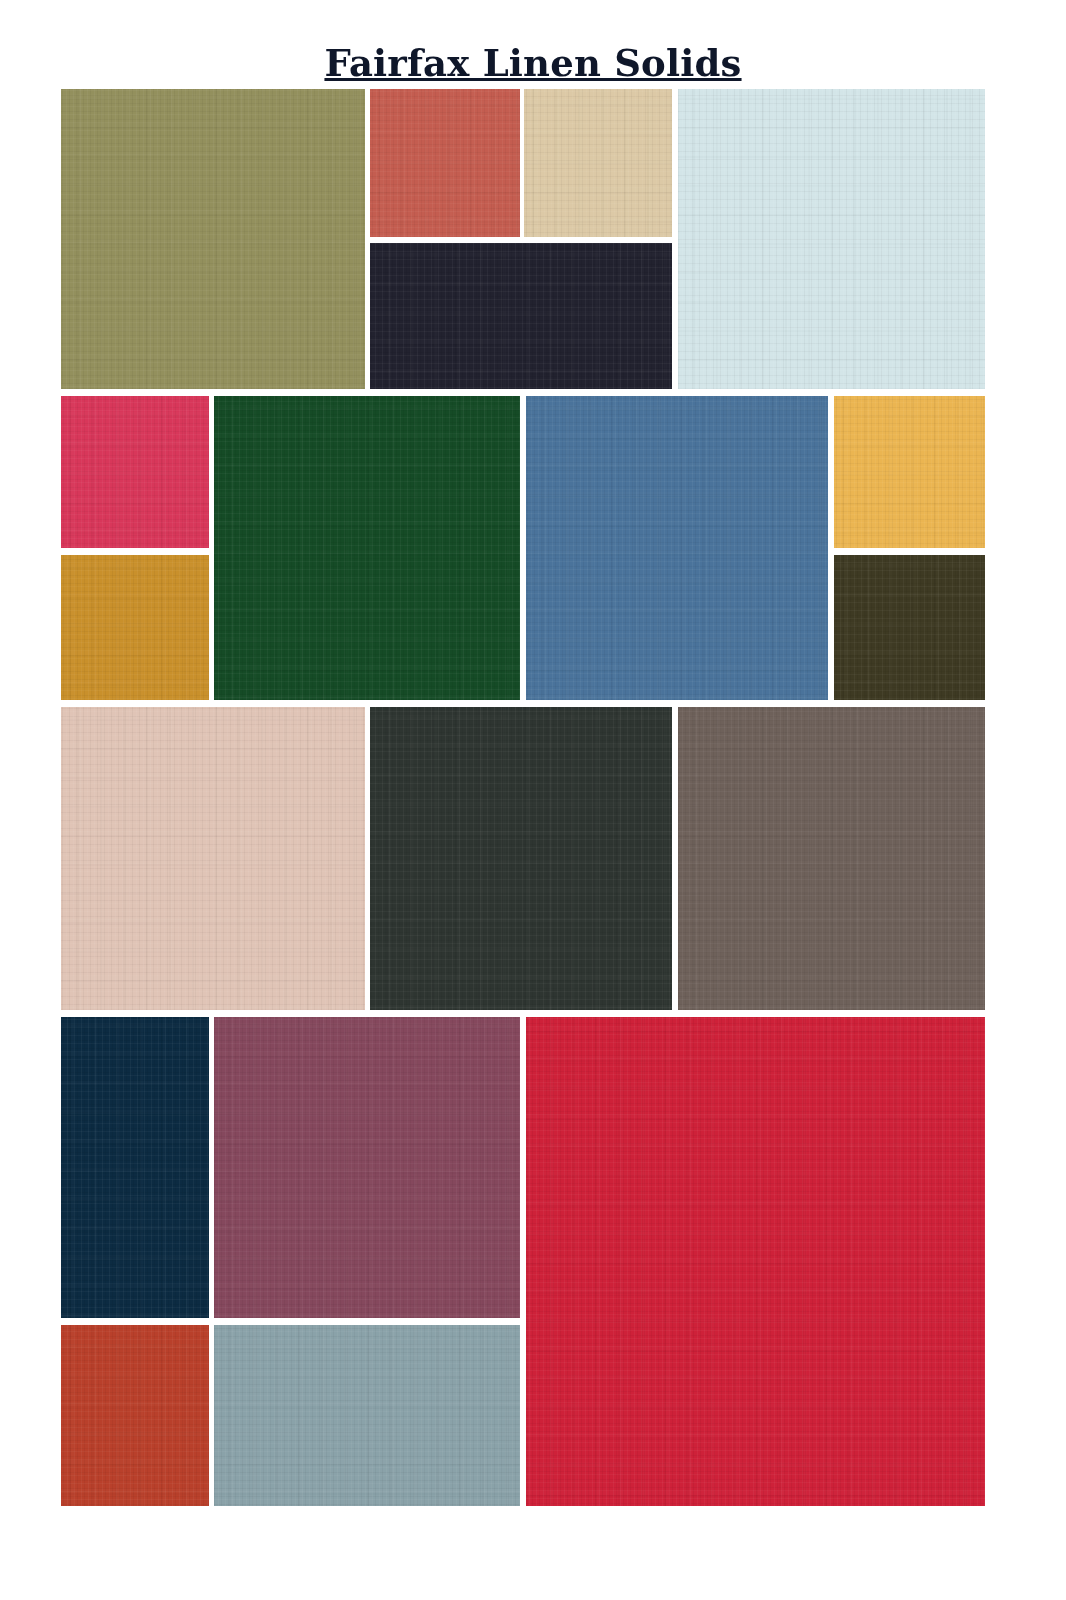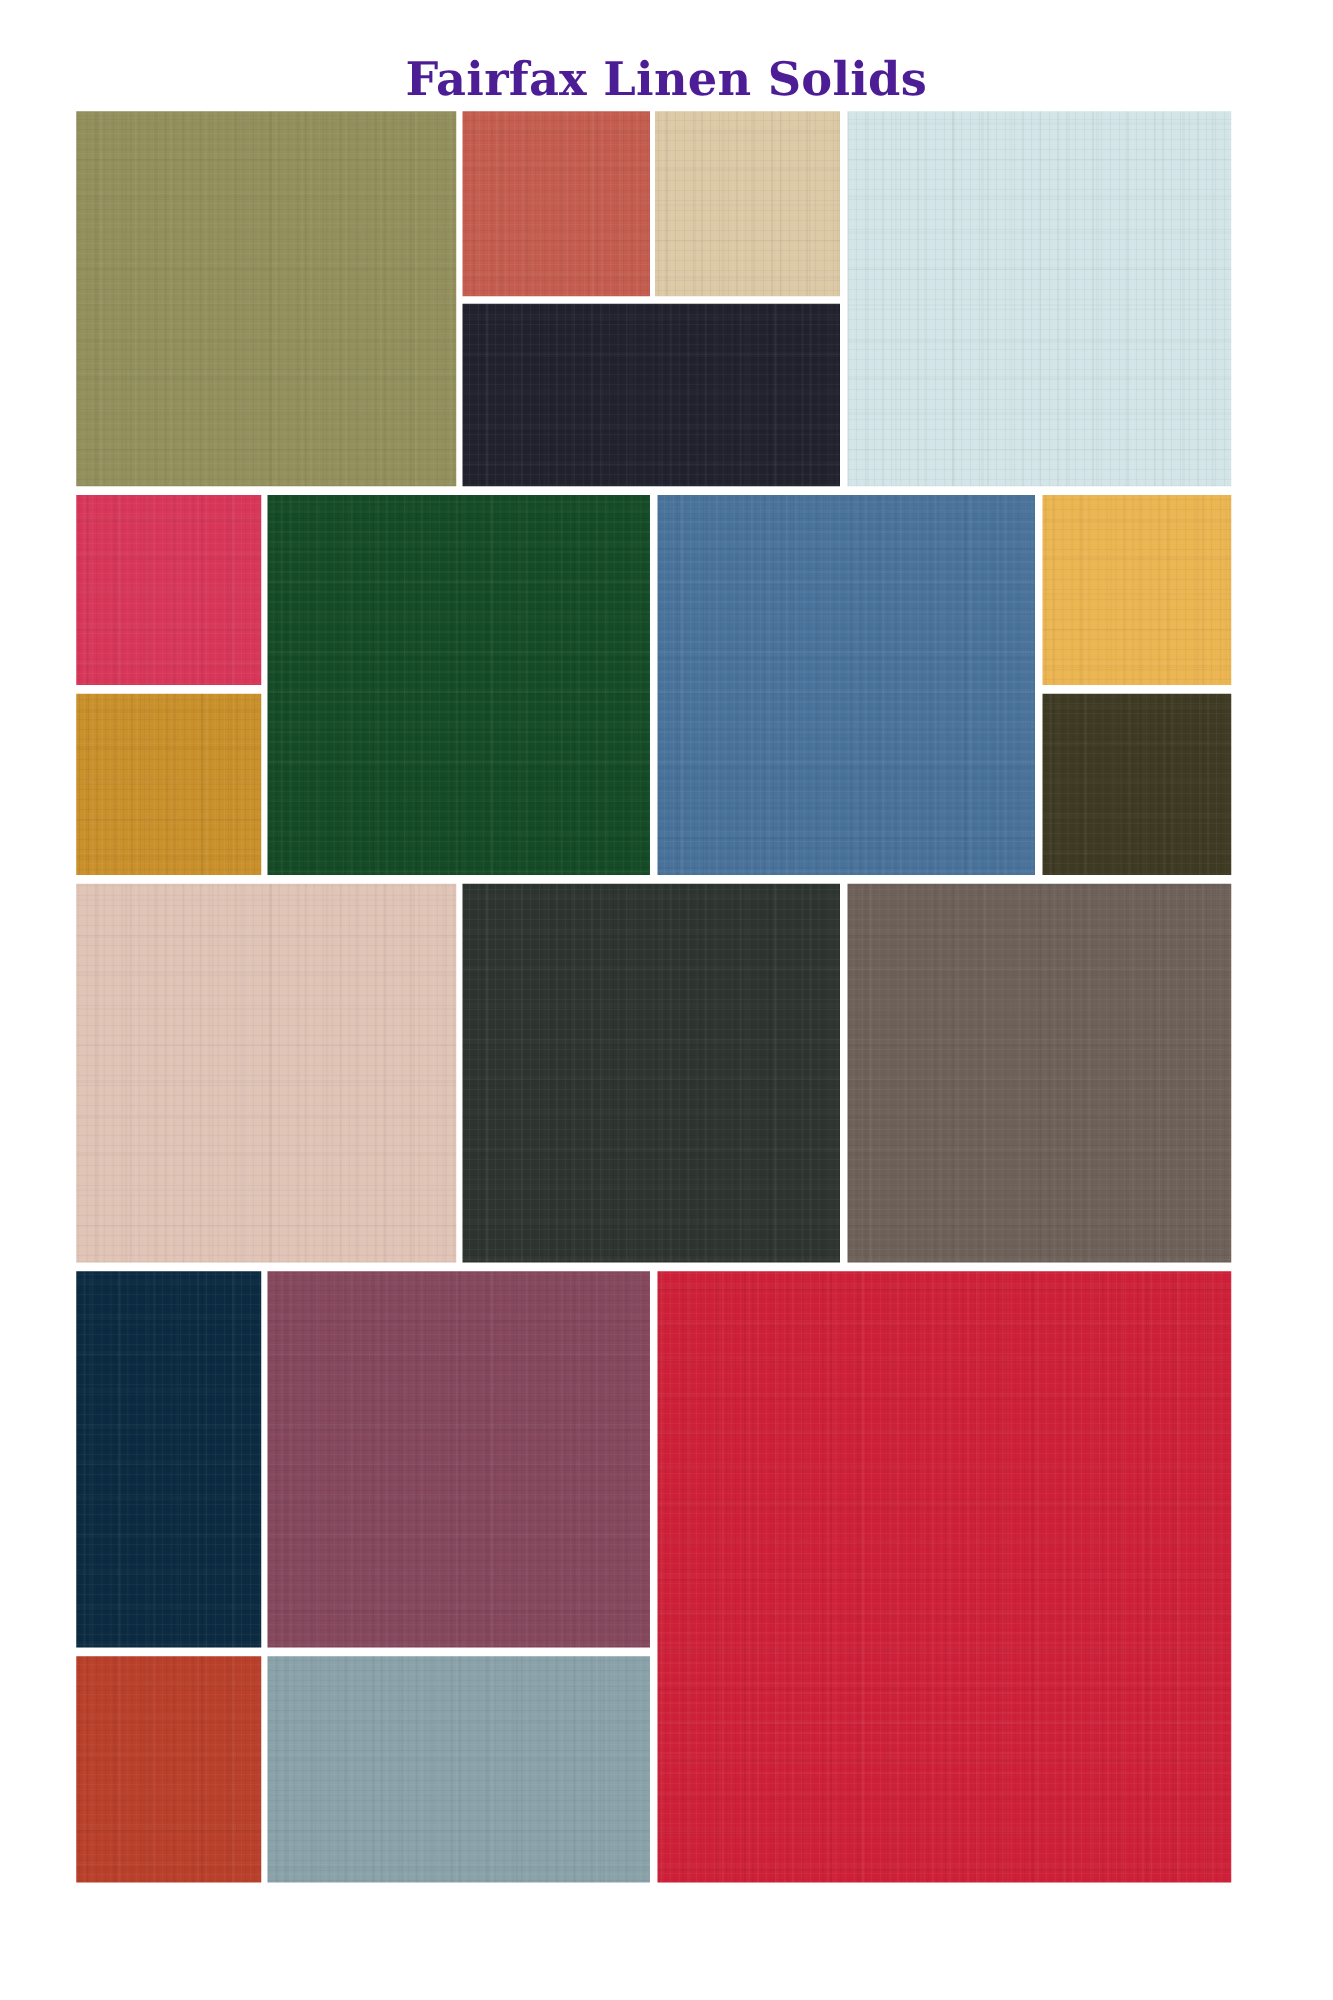--- a/index.html
+++ b/index.html
@@ -111,21 +111,21 @@
         rgba(0,0,0,0.000) 29px
       );
     opacity: 0.7;
   }
 </style>
 </head>
 <body>
 
 <div id="page" style="background: rgb(255, 255, 255);">
 
-  <h1 id="title" style="color: #4c1d95;">Fairfax Linen Solids</h1>
+  <h1 id="title" style="color: #0f172a; text-decoration: underline;">Fairfax Linen Solids</h1>
 
   <div id="board" style="left: 61px; top: 89px; width: 924px; height: 1417px;">
       <div class="swatch" style="left: 0px; top: 0px; width: 304px; height: 300px; background-color: rgb(147, 144, 93);"></div>
       <div class="swatch" style="left: 309px; top: 0px; width: 150px; height: 148px; background-color: rgb(196, 93, 80);"></div>
       <div class="swatch" style="left: 463px; top: 0px; width: 148px; height: 148px; background-color: rgb(220, 201, 166);"></div>
       <div class="swatch" style="left: 309px; top: 154px; width: 302px; height: 146px; background-color: rgb(34, 34, 47);"></div>
       <div class="swatch" style="left: 617px; top: 0px; width: 307px; height: 300px; background-color: rgb(211, 229, 232);"></div>
       <div class="swatch" style="left: 0px; top: 307px; width: 148px; height: 152px; background-color: rgb(216, 55, 90);"></div>
       <div class="swatch" style="left: 0px; top: 466px; width: 148px; height: 145px; background-color: rgb(201, 144, 43);"></div>
       <div class="swatch" style="left: 153px; top: 307px; width: 306px; height: 304px; background-color: rgb(21, 75, 38);"></div>

